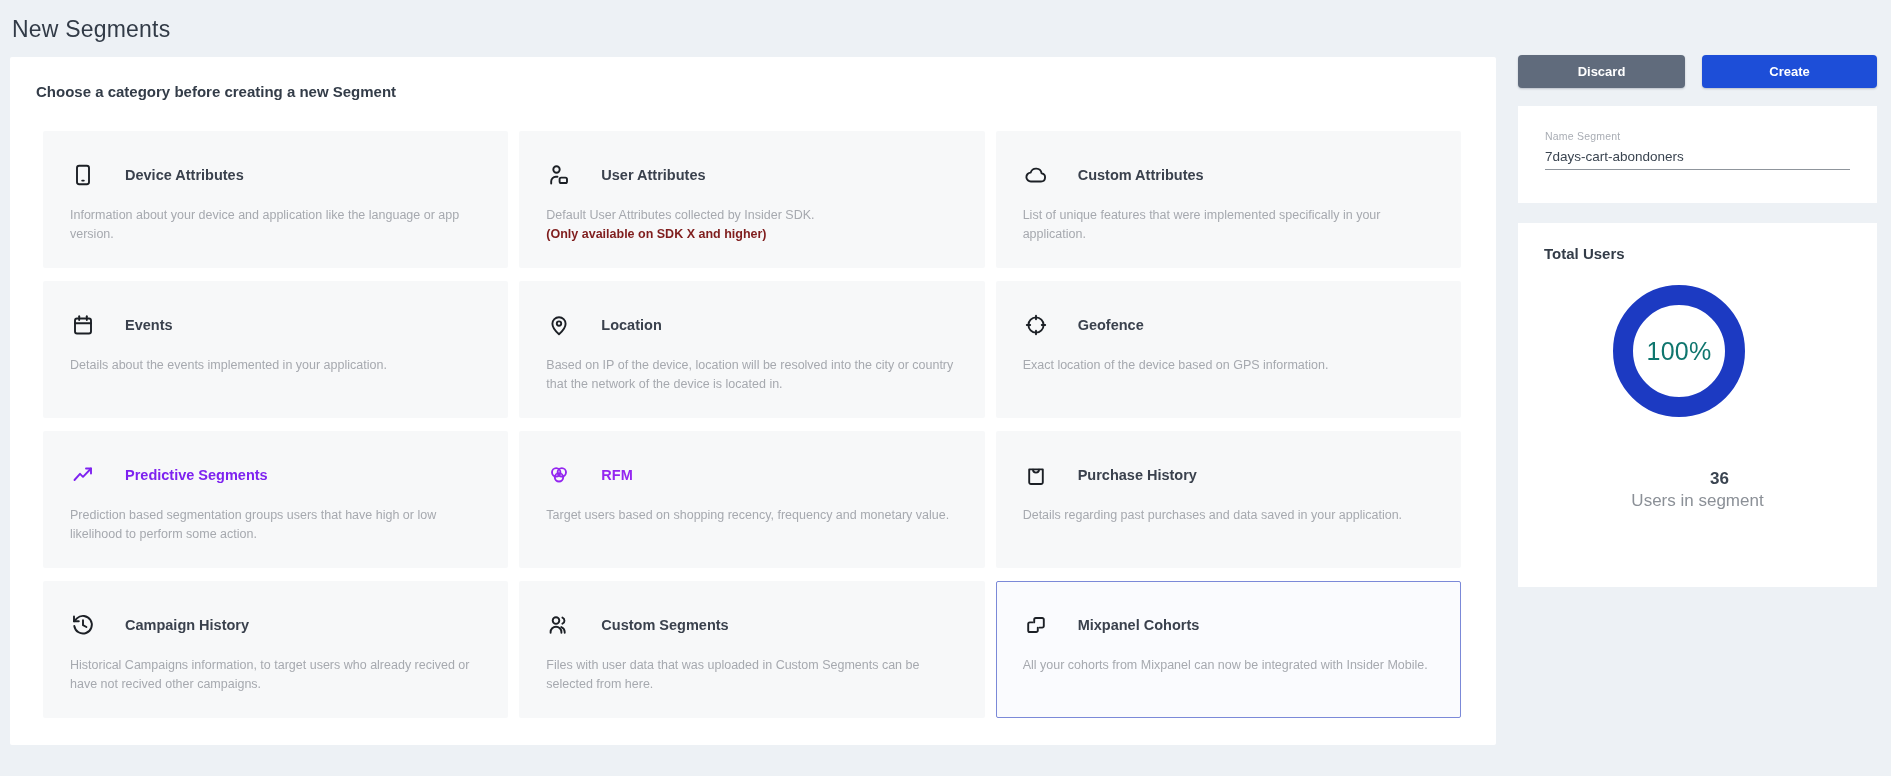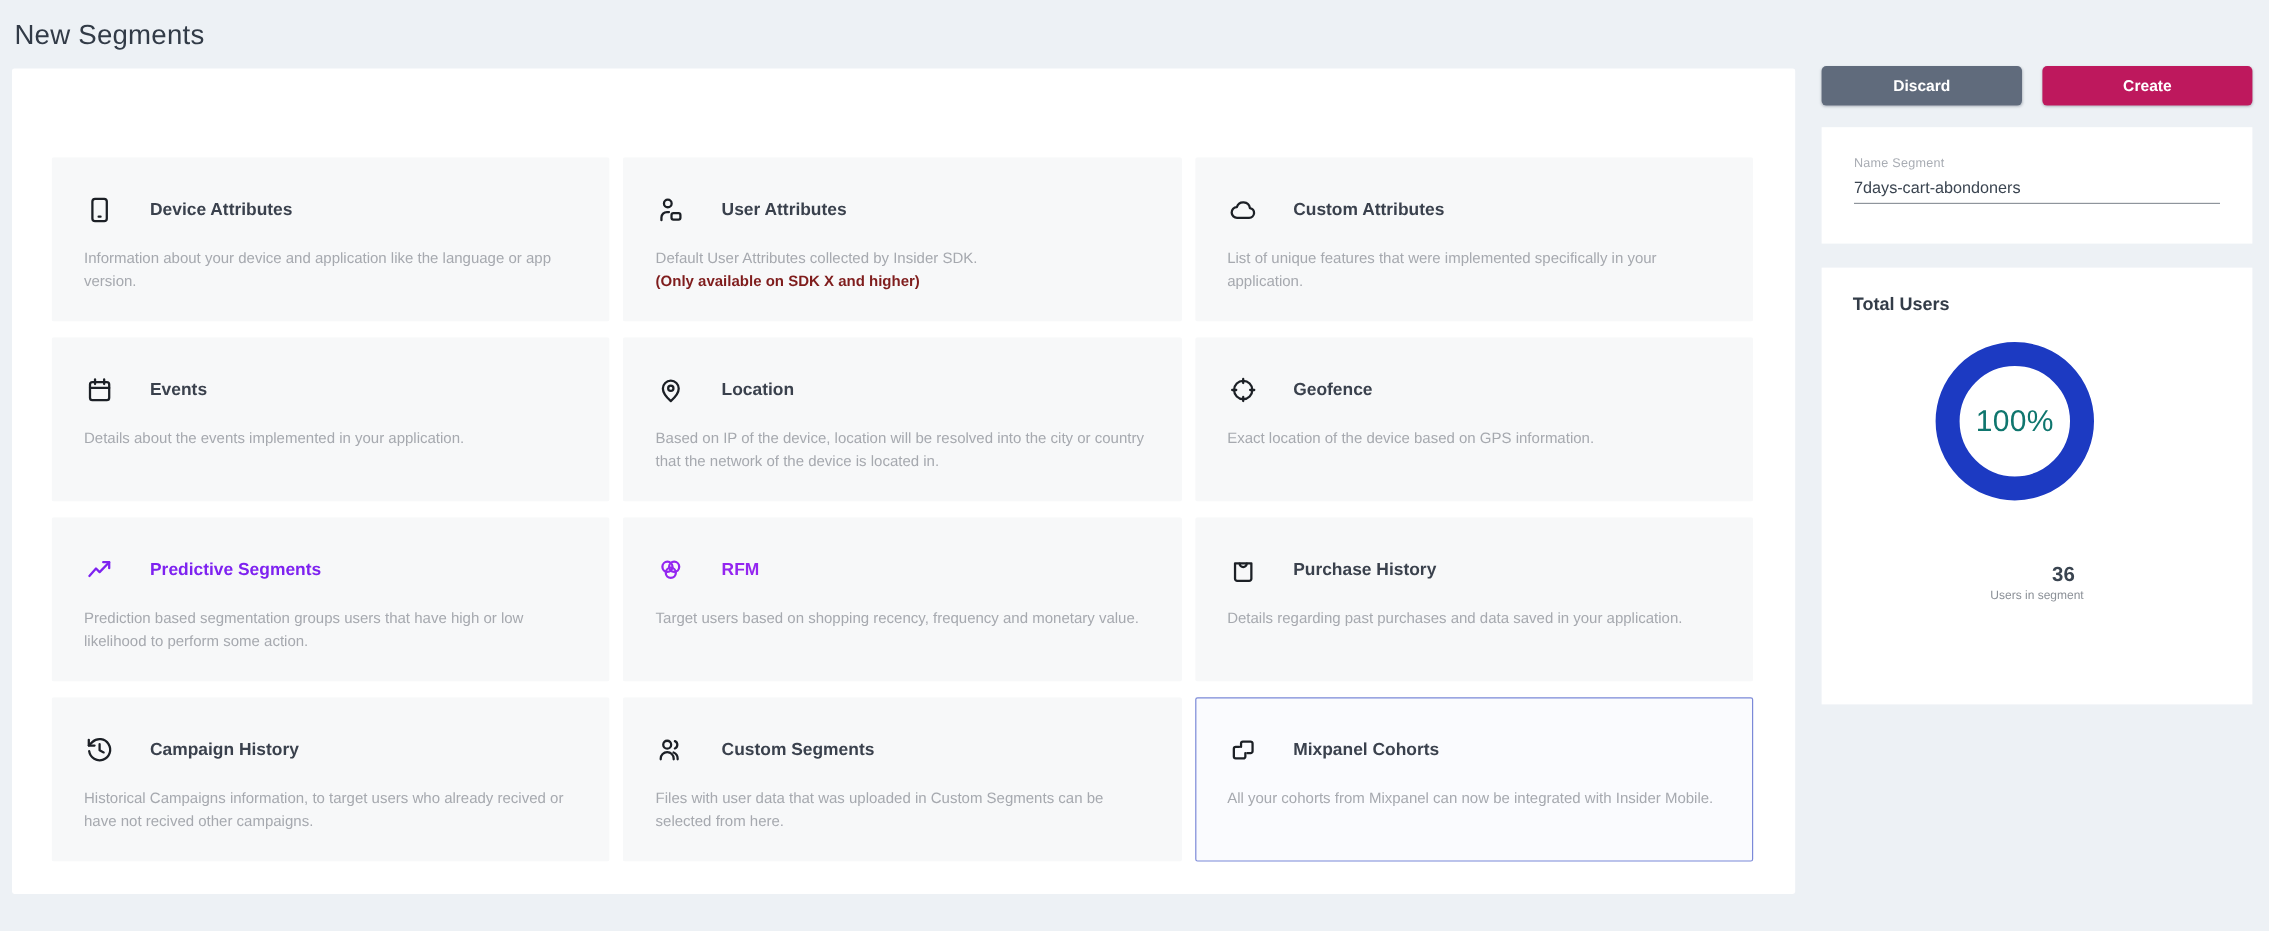--- a/index.html
+++ b/index.html
@@ -61,28 +61,29 @@
 
   .users-panel { top:223px; height:364px; }
   .users-heading { position:absolute; left:26px; top:22px; font-size:15px; font-weight:700; color:#333c48; }
   .donut {
     position:absolute; left:95px; top:62px; width:132px; height:132px;
     border:20px solid #1c3ac2; border-radius:50%;
     display:flex; align-items:center; justify-content:center;
   }
   .donut-percent { font-size:25px; color:#0f766e; letter-spacing:.3px; }
   .users-count { position:absolute; left:0; top:246px; width:100%; text-align:center; font-size:17px; font-weight:700; color:#3a4450;padding-left:44px; }
-  .users-caption { position:absolute; left:0; top:268px; width:100%; text-align:center; font-size:10px; color:#8b9097; }
+  .users-caption { position:absolute; left:0; top:268px; width:100%; text-align:center; font-size:17px; color:#8b9097; }
 </style>
 </head>
 <body>
 
 <div class="page-title">New Segments</div>
 
 <div class="main-panel">
+  <div class="panel-heading">Choose a category before creating a new Segment</div>
 
   <div class="cards-grid">
 
     <div class="card">
       <div class="card-head">
         <span class="card-icon">
           <svg viewBox="0 0 24 24">
               <rect x="6" y="2.8" width="12" height="18.4" rx="2.2"></rect>
               <line x1="11.2" y1="17.6" x2="12.8" y2="17.6"></line>
             </svg>
@@ -242,21 +243,21 @@
         </span>
         <span class="card-title">Mixpanel Cohorts</span>
       </div>
       <div class="card-desc">All your cohorts from Mixpanel can now be integrated with Insider Mobile.</div>
     </div>
 
   </div>
 </div>
 
 <button class="btn btn-discard" style="background-color: rgb(96, 107, 124);">Discard</button>
-<button class="btn btn-create" style="background-color: #be185d;">Create</button>
+<button class="btn btn-create" style="background-color: #1d4ed8;">Create</button>
 
 <div class="side-card name-panel">
   <div class="name-label">Name Segment</div>
   <input class="name-input" type="text" value="7days-cart-abondoners" style="">
 </div>
 
 <div class="side-card users-panel">
   <div class="users-heading">Total Users</div>
   <div class="donut" style="border-color: rgb(28, 58, 194);">
     <span class="donut-percent">100%</span>

